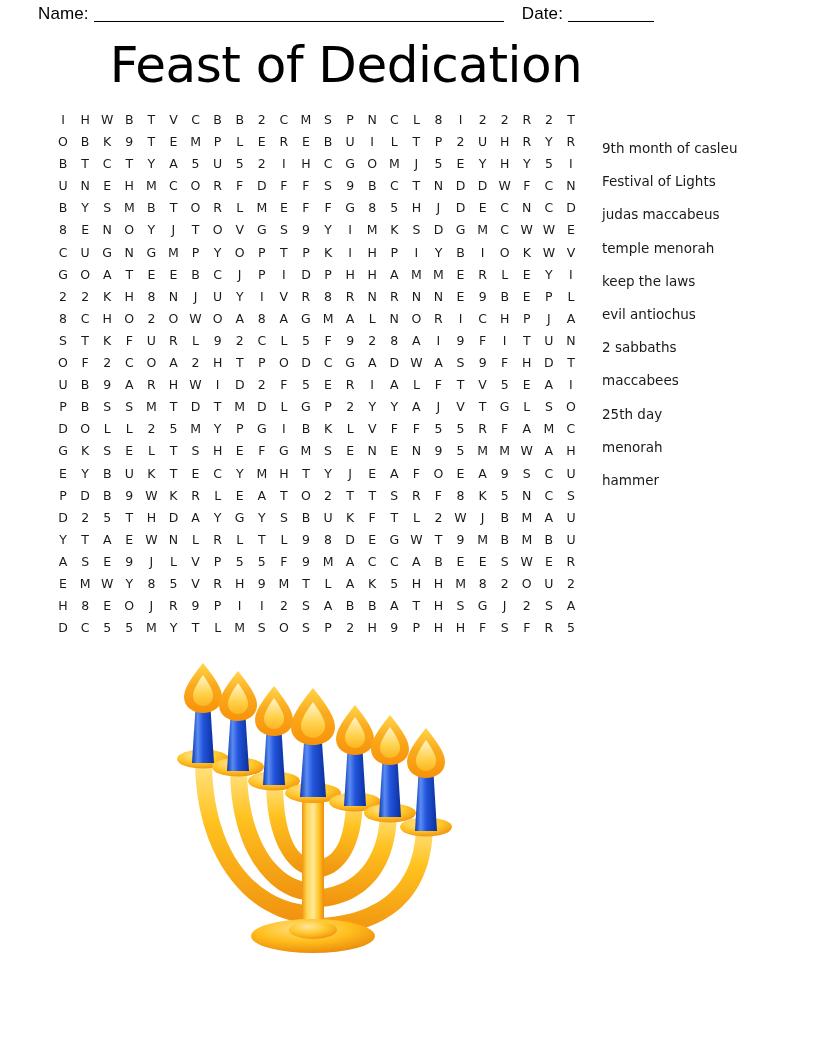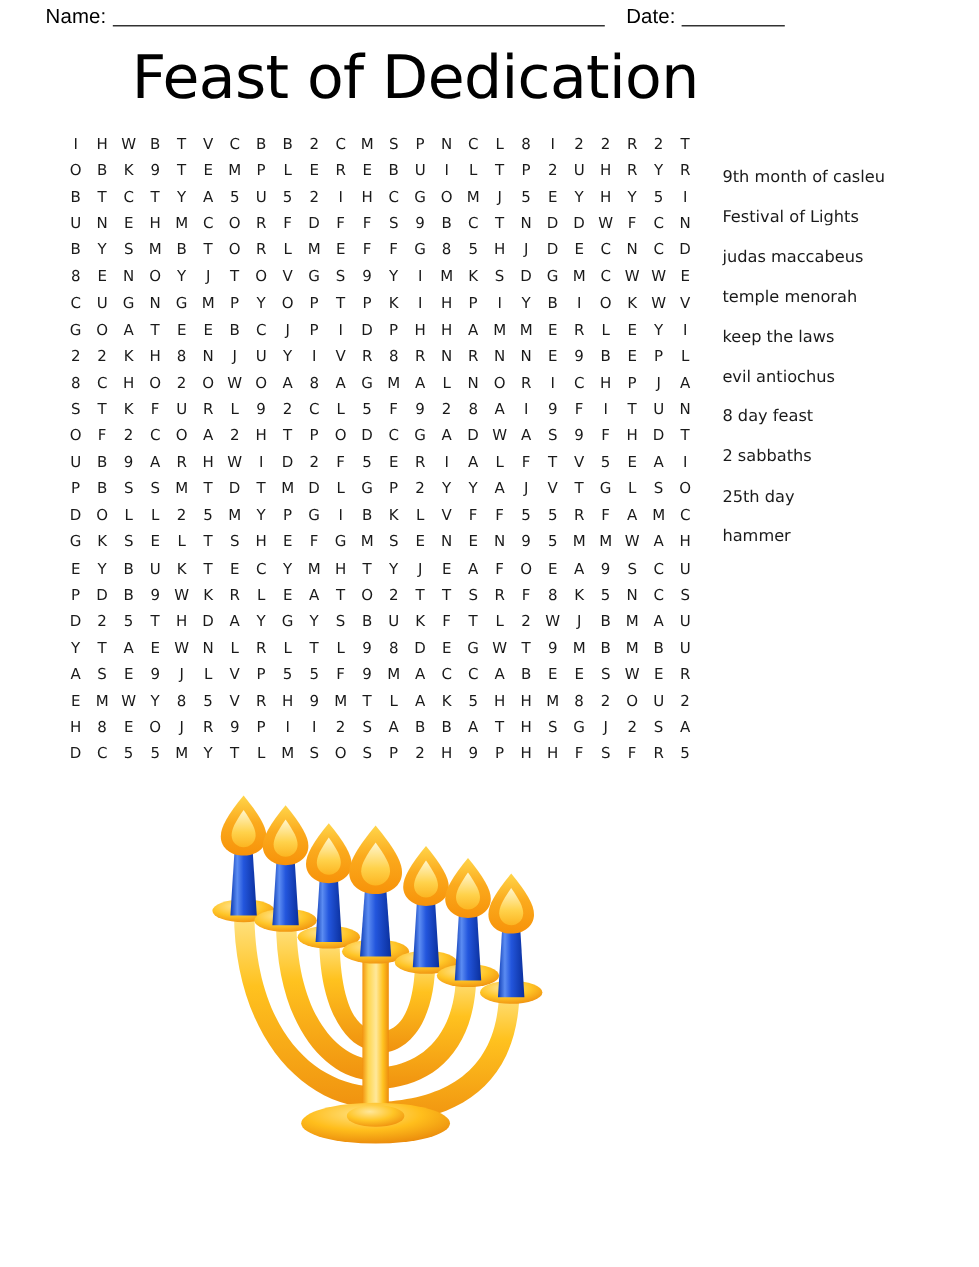--- a/index.html
+++ b/index.html
@@ -701,23 +701,24 @@
       <div class="cell">R</div>
       <div class="cell">5</div>
     </div>
   <div class="wordlist" id="word-list">
       <div class="word">9th month of casleu</div>
       <div class="word">Festival of Lights</div>
       <div class="word">judas maccabeus</div>
       <div class="word">temple menorah</div>
       <div class="word">keep the laws</div>
       <div class="word">evil antiochus</div>
-      <div class="word">8 day feast</div>
       <div class="word">2 sabbaths</div>
+      <div class="word">maccabees</div>
       <div class="word">25th day</div>
+      <div class="word">menorah</div>
       <div class="word">hammer</div>
     </div>
 </div>
 
 <div class="menorah-wrap">
   <svg viewBox="0 0 330 300" xmlns="http://www.w3.org/2000/svg">
     <defs>
       <linearGradient id="goldArm" x1="0" y1="0" x2="0" y2="1">
         <stop offset="0%" stop-color="#ffe488"></stop>
         <stop offset="38%" stop-color="#ffc21f"></stop>

